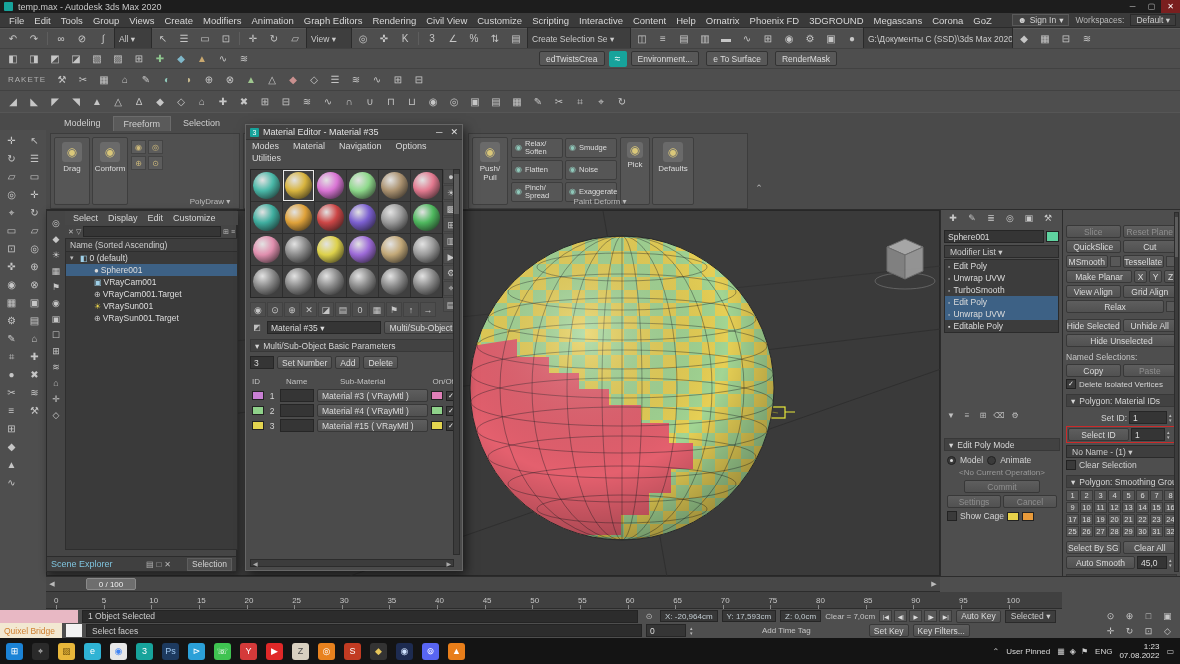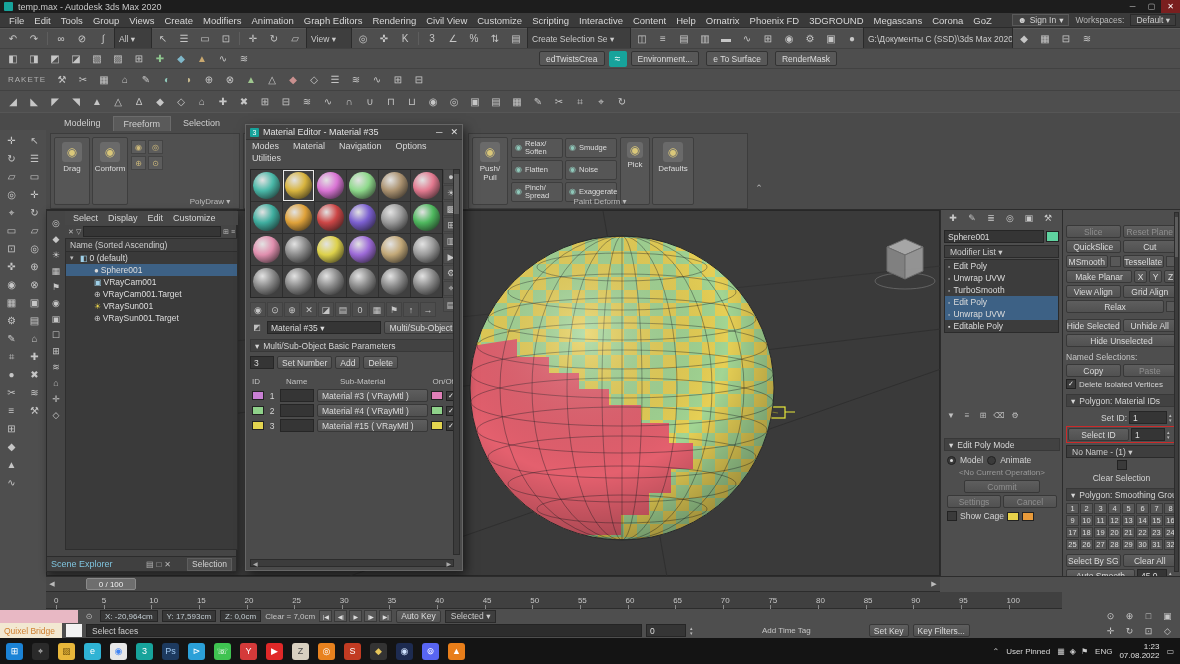--- a/index.html
+++ b/index.html
@@ -915,21 +915,21 @@
         <span class="fld" style="width:34px;">1</span>
         <span class="spincol">
             <span>▴</span>
             <span>▾</span>
           </span>
       </span>
     </div>
     <div class="r2">
         <span class="ddbox" style="flex:1;height:13px;">No Name - (1) ▾</span>
       </div>
-    <div class="r2" style="gap:3px;flex-direction:column;">
+    <div class="r2" style="gap:3px;">
       <span class="cbx"></span>
       <span style="font-size:8.5px;">Clear Selection</span>
     </div>
     <div class="hdr" style="margin:4px 3px 2px;">
       <span>▾</span>
       <span>Polygon: Smoothing Grou</span>
     </div>
     <div class="sg">
 
     <span>1</span>
@@ -1014,20 +1014,21 @@
       <span class="tick">80</span>
       <span class="tick">85</span>
       <span class="tick">90</span>
       <span class="tick">95</span>
       <span class="tick">100</span>
     </div>
   <div class="abs" style="left:1062px;top:592px;width:118px;height:17px;background:#4e4e4e;"></div>
 
   <div class="abs statusrow" style="left:0;top:609px;width:1180px;height:14px;background:#4e4e4e;">
     <span class="mlpink" style="width:78px;height:13px;flex:none;"></span>
+    <span class="darkbox" style="width:556px;flex:none;">1 Object Selected</span>
     <span class="sico">⊙</span>
     <span class="coord">X: -20,964cm</span>
     <span class="coord">Y: 17,593cm</span>
     <span class="coord">Z: 0,0cm</span>
     <span style="font-size:8px;color:#c6c6c6;white-space:nowrap;">Clear = 7,0cm</span>
     <span style="display:flex;gap:2px;">
 
     <span class="trbtn">|◀</span>
         <span class="trbtn">◀|</span>
         <span class="trbtn">▶</span>

